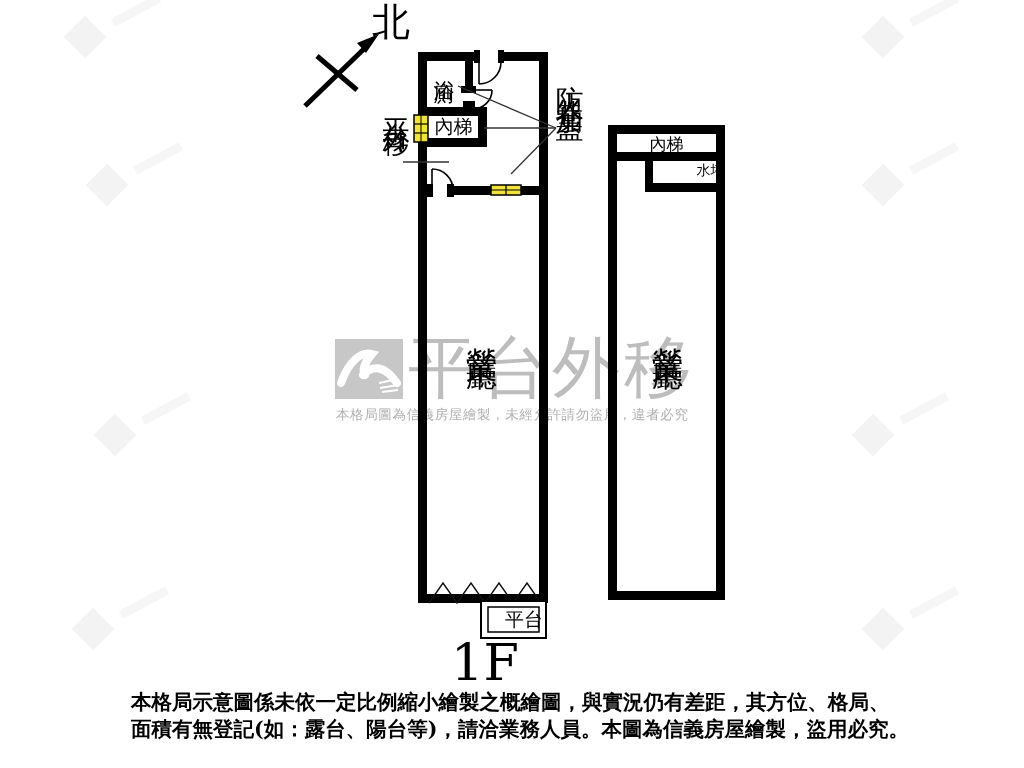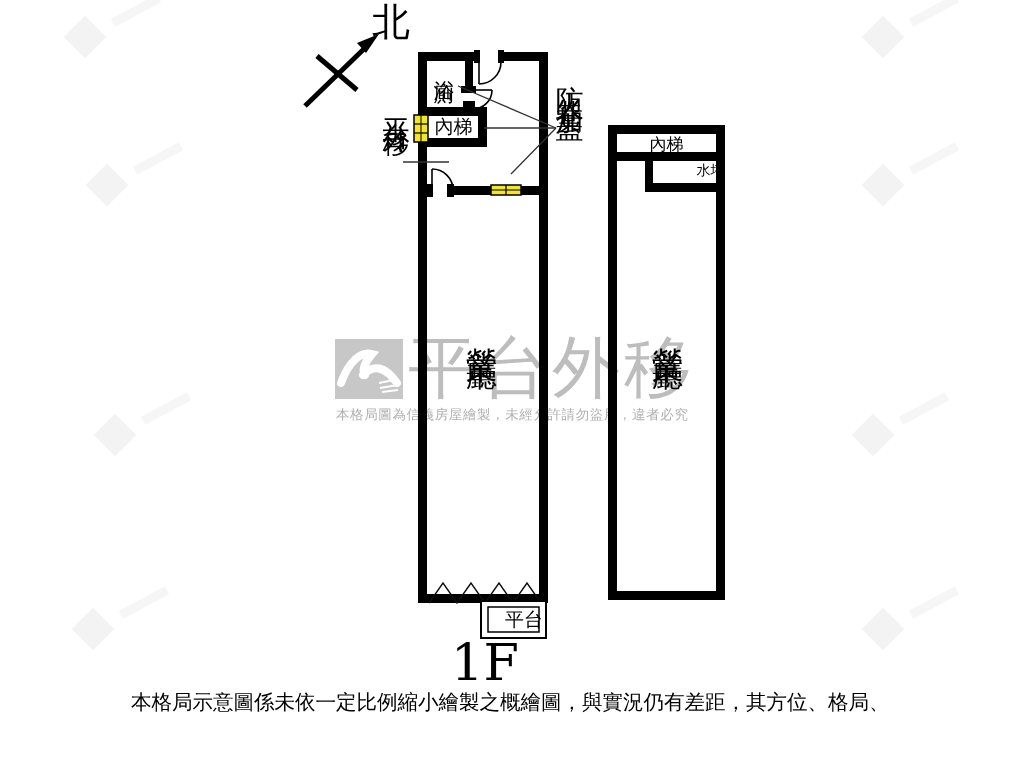--- a/index.html
+++ b/index.html
@@ -44,21 +44,21 @@
   .platform-label{left:488px;top:610px;width:72px;font-size:19px;}
   .f1-label{left:450px;top:637px;width:70px;font-size:51px;}
   .stairsb1-label{left:617px;top:136px;width:99px;font-size:17px;}
   .tank-label{left:684px;top:163px;width:53px;font-size:14px;}
   .common-label{left:608px;top:603px;width:117px;font-size:27px;letter-spacing:1px;}
   .b1-label{left:608px;top:631px;width:117px;font-size:40px;}
 
   
   .disclaimer{
     position:absolute;left:131px;top:689px;z-index:3;color:#000;
-    font-size:20.5px;line-height:26.5px;white-space:nowrap;
+    font-size:20.5px;line-height:26.5px;white-space:nowrap;font-weight:bold;
   }
 </style>
 </head>
 <body>
 
 <div class="canvas">
 
   <div class="fm" style="left:70px;top:22px">
       <div class="dia"></div>
       <div class="streak"></div>
@@ -194,15 +194,16 @@
   <div class="lbl vtext firelane-label">防火巷加蓋</div>
   <div class="lbl ctr platform-label">平台</div>
   <div class="lbl ctr f1-label">1F</div>
 
   <div class="lbl ctr stairsb1-label">內梯</div>
   <div class="lbl ctr tank-label">水塔</div>
   <div class="lbl vtext hallb1-label">營業廳</div>
 
   <div class="disclaimer">
     <div>本格局示意圖係未依一定比例縮小繪製之概繪圖，與實況仍有差距，其方位、格局、</div>
+    <div>面積有無登記(如：露台、陽台等)，請洽業務人員。本圖為信義房屋繪製，盜用必究。</div>
   </div>
 
 </div>
 
 </body></html>

